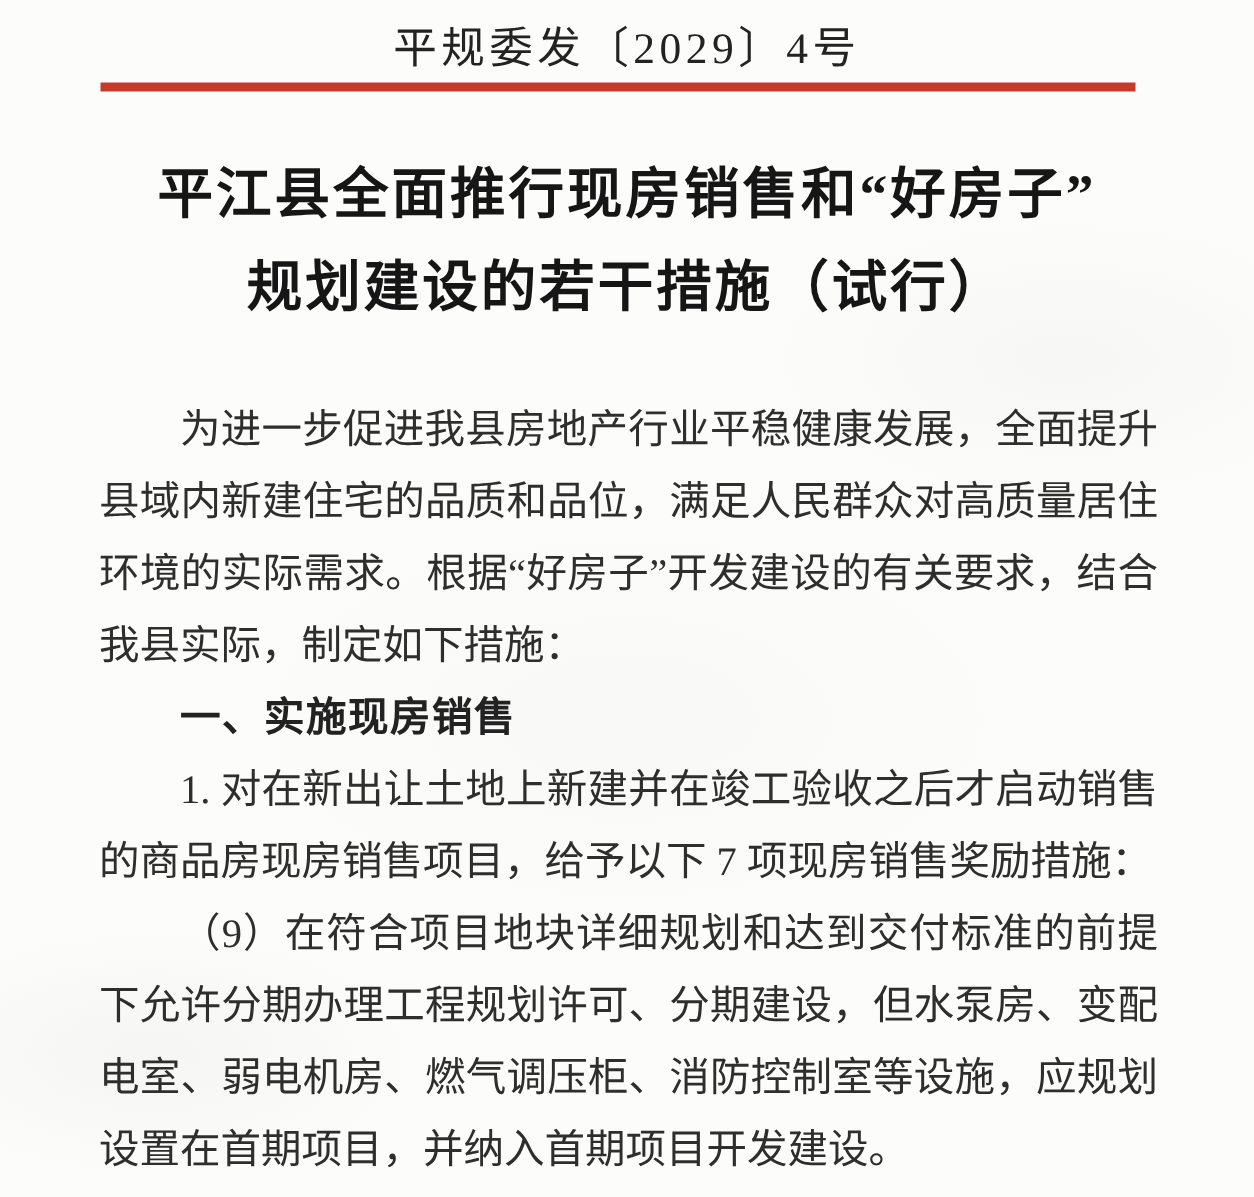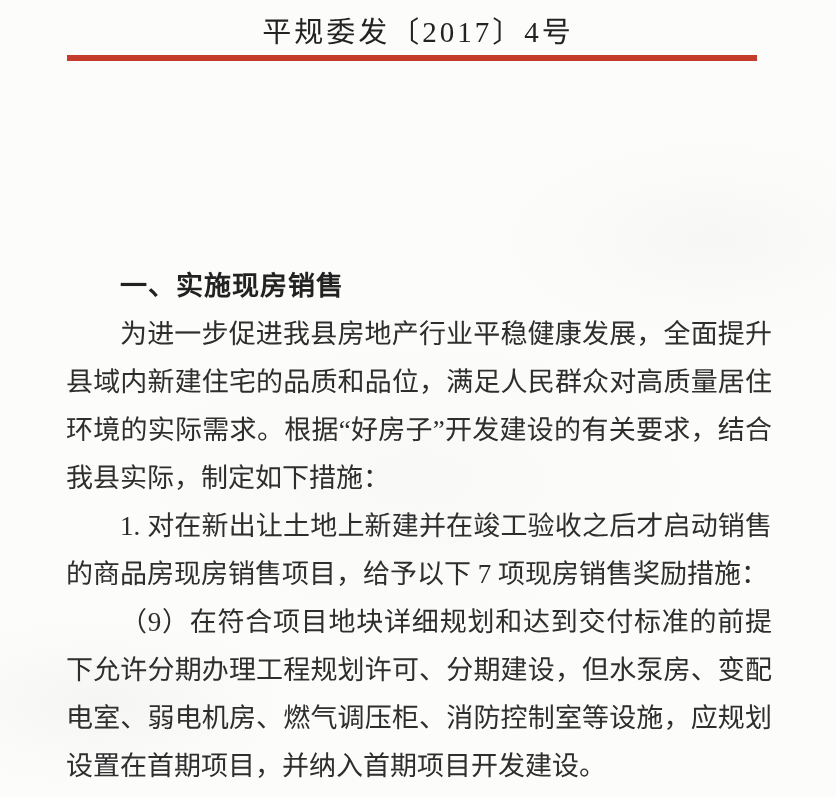--- a/index.html
+++ b/index.html
@@ -74,25 +74,29 @@
     font-family: "Liberation Sans", "DejaVu Sans", sans-serif;
     letter-spacing: 1px;
     color: #222222;
   }
 </style>
 </head>
 <body>
 
 <div class="page">
 
-  <div class="doc-number">平规委发〔2017〕4号</div>
+  <div class="doc-number">平规委发〔2029〕4号</div>
 
   <div class="red-divider" style="background-color: rgb(196, 59, 44);"></div>
 
+  <h1 class="doc-title">
+    <span class="title-line">平江县全面推行现房销售和“好房子”</span>
+    <span class="title-line">规划建设的若干措施（试行）</span>
+  </h1>
 
   <div class="doc-body">
+    <p class="para body-para">为进一步促进我县房地产行业平稳健康发展，全面提升县域内新建住宅的品质和品位，满足人民群众对高质量居住环境的实际需求。根据“好房子”开发建设的有关要求，结合我县实际，制定如下措施：</p>
     <p class="para heading-para">一、实施现房销售</p>
-    <p class="para body-para">为进一步促进我县房地产行业平稳健康发展，全面提升县域内新建住宅的品质和品位，满足人民群众对高质量居住环境的实际需求。根据“好房子”开发建设的有关要求，结合我县实际，制定如下措施：</p>
     <p class="para body-para">1. 对在新出让土地上新建并在竣工验收之后才启动销售的商品房现房销售项目，给予以下 7 项现房销售奖励措施：</p>
     <p class="para body-para">（9）在符合项目地块详细规划和达到交付标准的前提下允许分期办理工程规划许可、分期建设，但水泵房、变配电室、弱电机房、燃气调压柜、消防控制室等设施，应规划设置在首期项目，并纳入首期项目开发建设。</p>
   </div>
 
 </div>
 
 </body></html>

